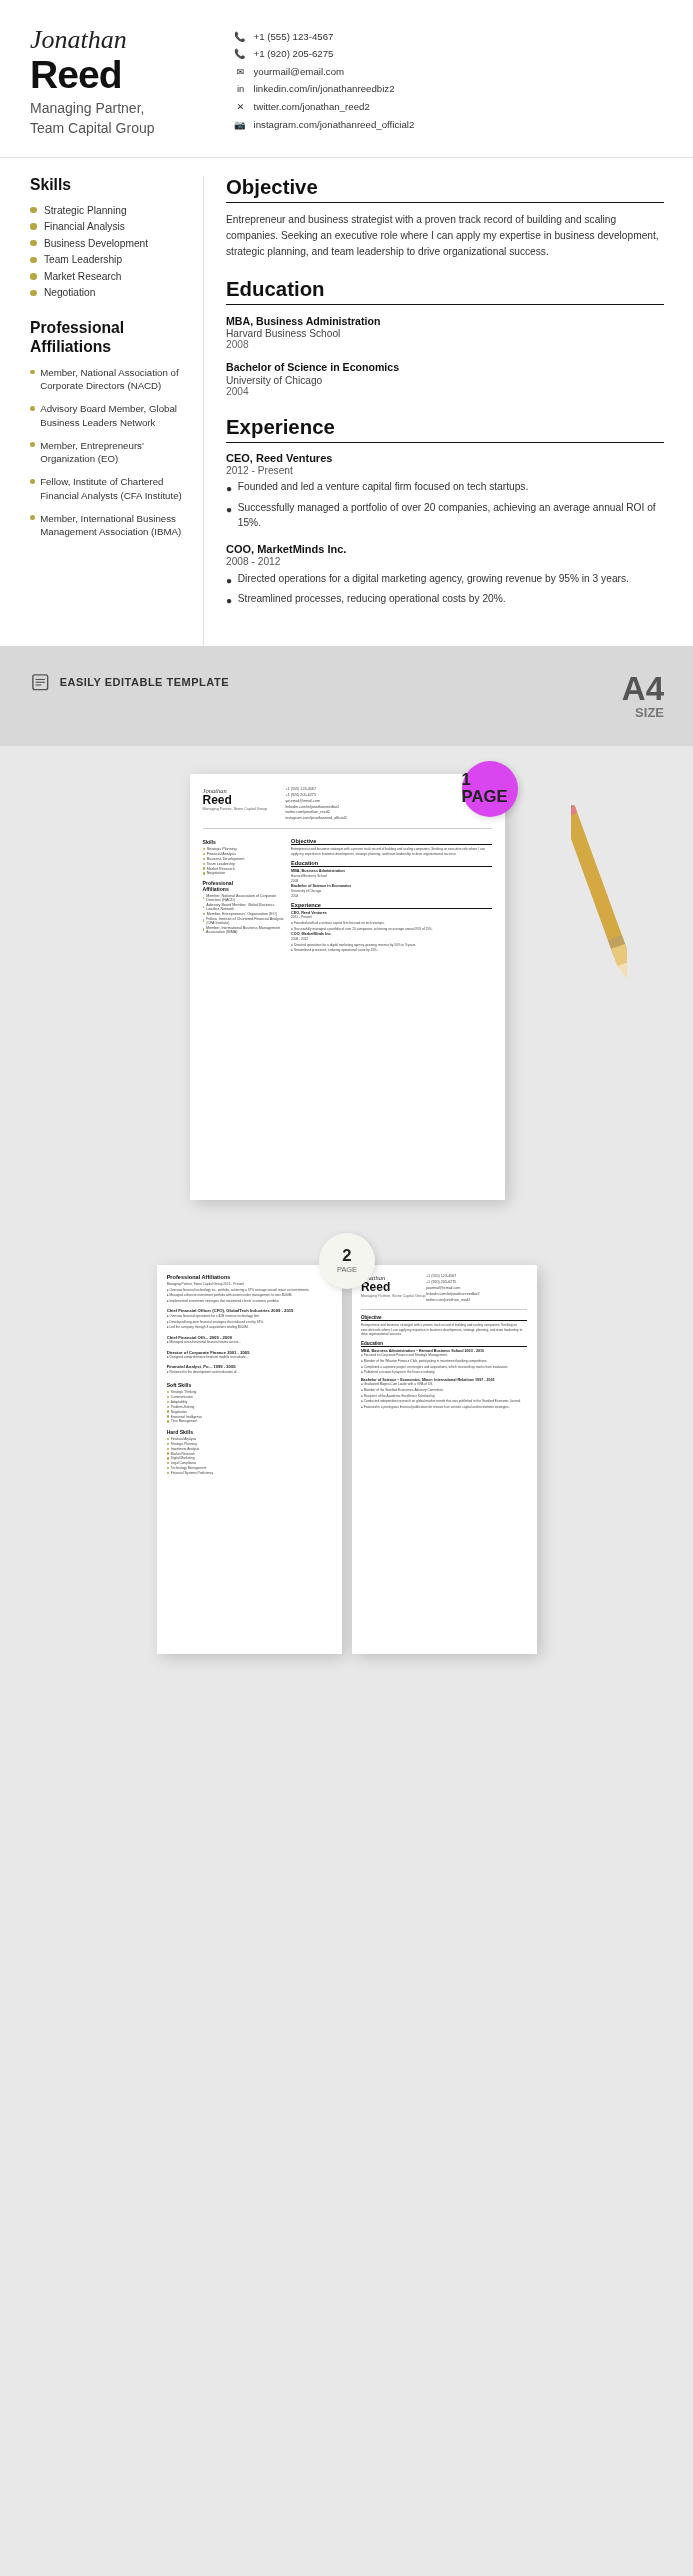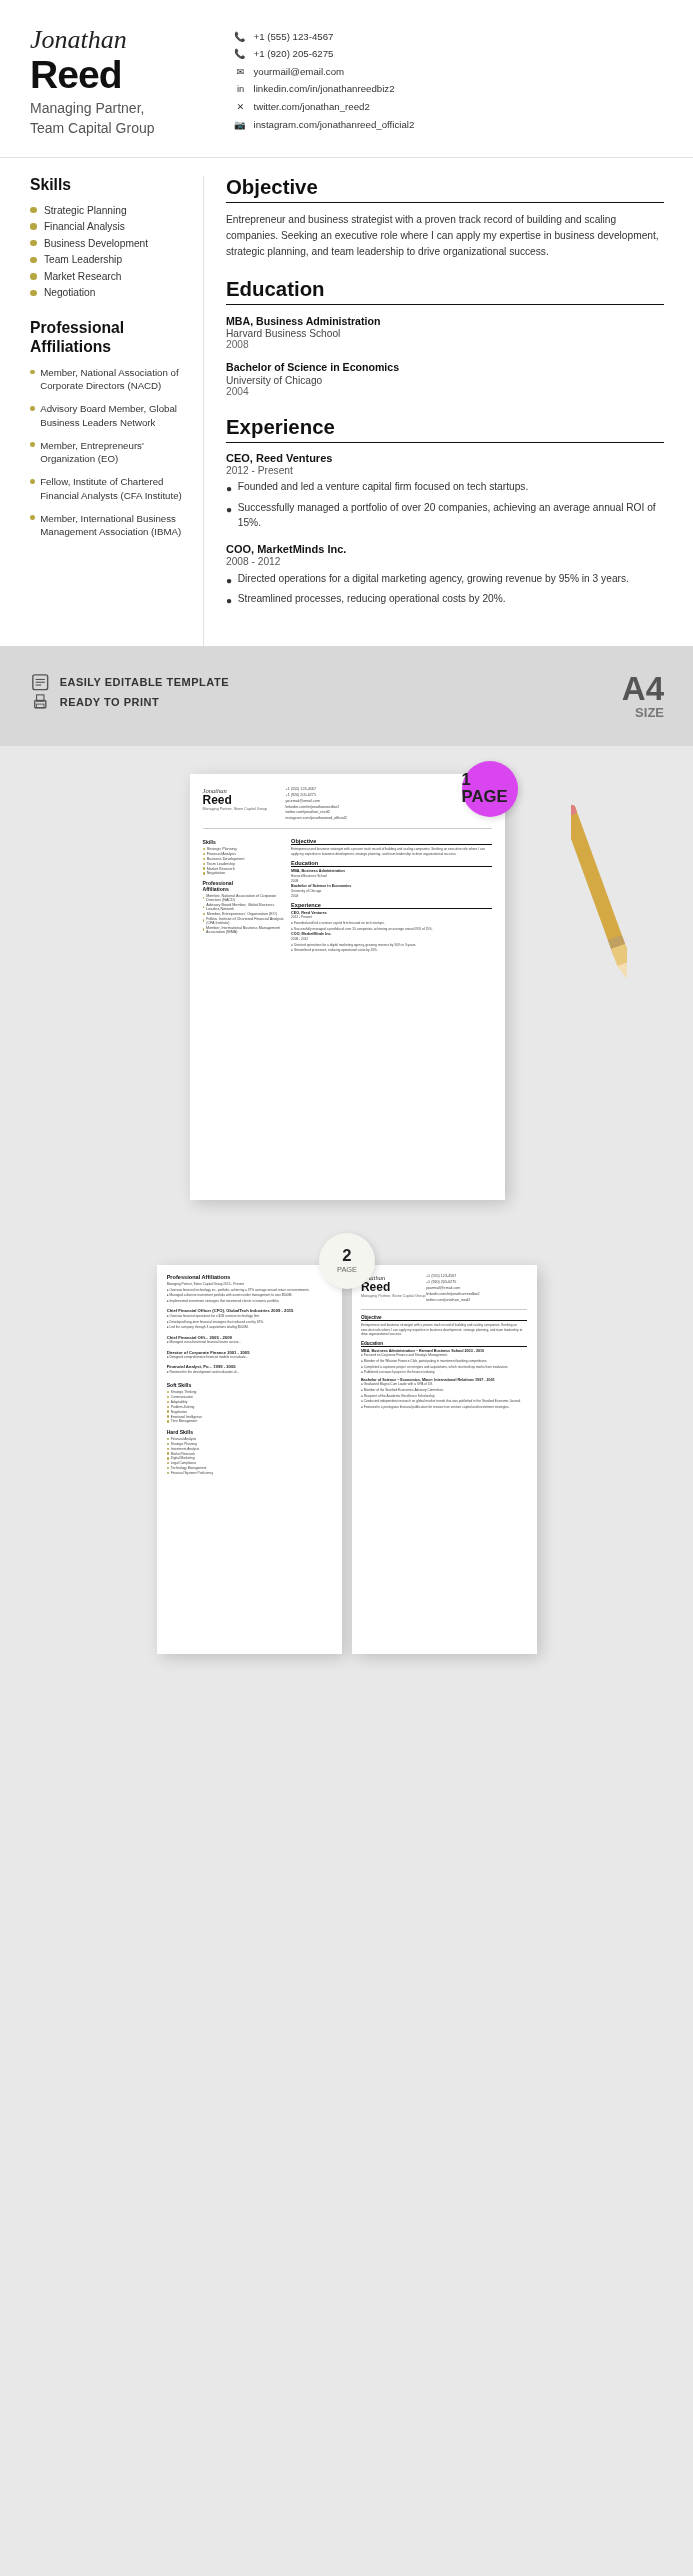--- a/index.html
+++ b/index.html
@@ -235,21 +235,21 @@
       background: #d8d8d8;
       padding: 26px 30px;
       display: flex;
       gap: 37px;
       align-items: flex-start;
     }
 
     .badge-row {
       display: flex;
       flex-direction: column;
-      gap: 0;
+      gap: 13px;
       flex: 1;
     }
 
     .badge-item {
       display: flex;
       align-items: center;
       gap: 9.3px;
       font-family: Arial, sans-serif;
       font-size: 11px;
       font-weight: 700;
@@ -668,30 +668,20 @@
     <div class="badge-item">
       <span class="badge-icon">
         <svg width="18.5" height="18.5" viewBox="0 0 20 20">
             <rect x="2" y="2" width="16" height="16" rx="2" fill="none" stroke="#555" stroke-width="1.5"></rect>
             <line x1="5" y1="7" x2="15" y2="7" stroke="#555" stroke-width="1.2"></line>
             <line x1="5" y1="10" x2="15" y2="10" stroke="#555" stroke-width="1.2"></line>
             <line x1="5" y1="13" x2="11" y2="13" stroke="#555" stroke-width="1.2"></line>
           </svg>
       </span>
       <span>EASILY EDITABLE TEMPLATE</span>
-    </div>
-    <div class="badge-item">
-      <span class="badge-icon">
-        <svg width="18.5" height="18.5" viewBox="0 0 20 20">
-            <rect x="4" y="8" width="12" height="8" rx="1" fill="none" stroke="#555" stroke-width="1.5"></rect>
-            <rect x="6" y="2" width="8" height="7" fill="none" stroke="#555" stroke-width="1.2"></rect>
-            <rect x="6" y="12" width="8" height="4" fill="none" stroke="#555" stroke-width="1"></rect>
-          </svg>
-      </span>
-      <span>READY TO PRINT</span>
     </div>
   </div>
   <div style="text-align:right;">
     <div class="a4-badge">A4</div>
     <div class="a4-size-label">SIZE</div>
   </div>
 </div>
 
 <div class="version-section">
 

